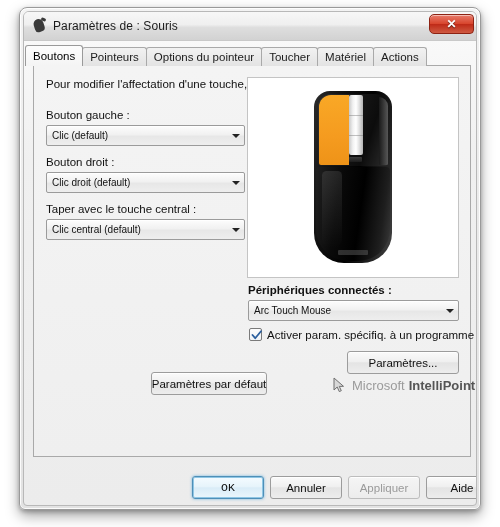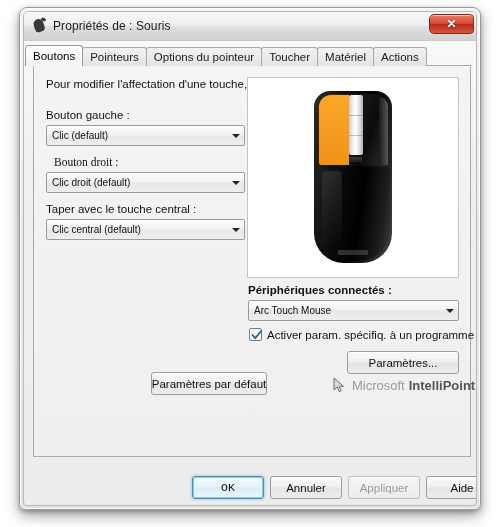--- a/index.html
+++ b/index.html
@@ -317,21 +317,21 @@
 <body>
 
 <div class="window">
   <div class="window-inner">
 
     <div class="titlebar">
       <div class="title-icon">
         <div class="body"></div>
         <div class="tail"></div>
       </div>
-      <div class="title-text">Propriétés de : Souris</div>
+      <div class="title-text">Paramètres de : Souris</div>
       <div class="close-btn">
         <span class="x">✕</span>
       </div>
     </div>
 
     <div class="tabstrip">
       <div class="tab active">
         <span>Boutons</span>
       </div>
       <div class="tab">
@@ -356,21 +356,21 @@
       <div class="hint">Pour modifier l'affectation d'une touche, cliquez sur une commande dans la liste.</div>
 
       <div class="field-label" style="left:12px; top:43px;">Bouton gauche :</div>
       <div class="combo" style="left:12px; top:59px; width:199px;">
         <span class="val">Clic (default)</span>
         <span class="arrow">
             <i></i>
           </span>
       </div>
 
-      <div class="field-label" style="left:20px; top:90px;font-family:Liberation Serif, serif;">Bouton droit :</div>
+      <div class="field-label" style="left:12px; top:90px;">Bouton droit :</div>
       <div class="combo" style="left:12px; top:106px; width:199px;">
         <span class="val">Clic droit (default)</span>
         <span class="arrow">
             <i></i>
           </span>
       </div>
 
       <div class="field-label" style="left:12px; top:137px;">Taper avec le touche central :</div>
       <div class="combo" style="left:12px; top:153px; width:199px;">
         <span class="val">Clic central (default)</span>

